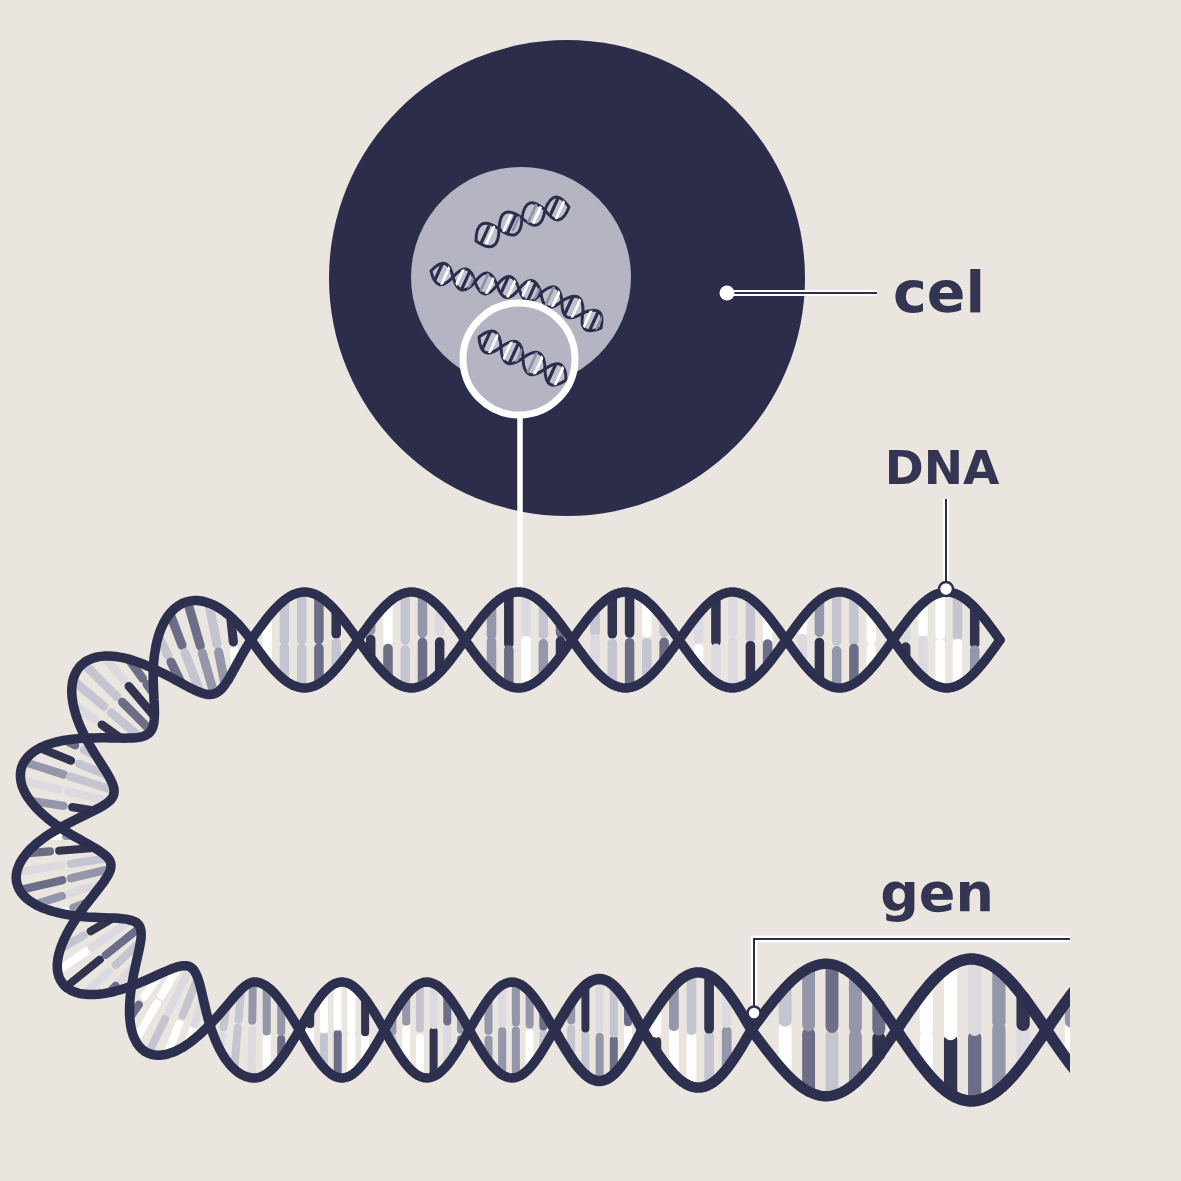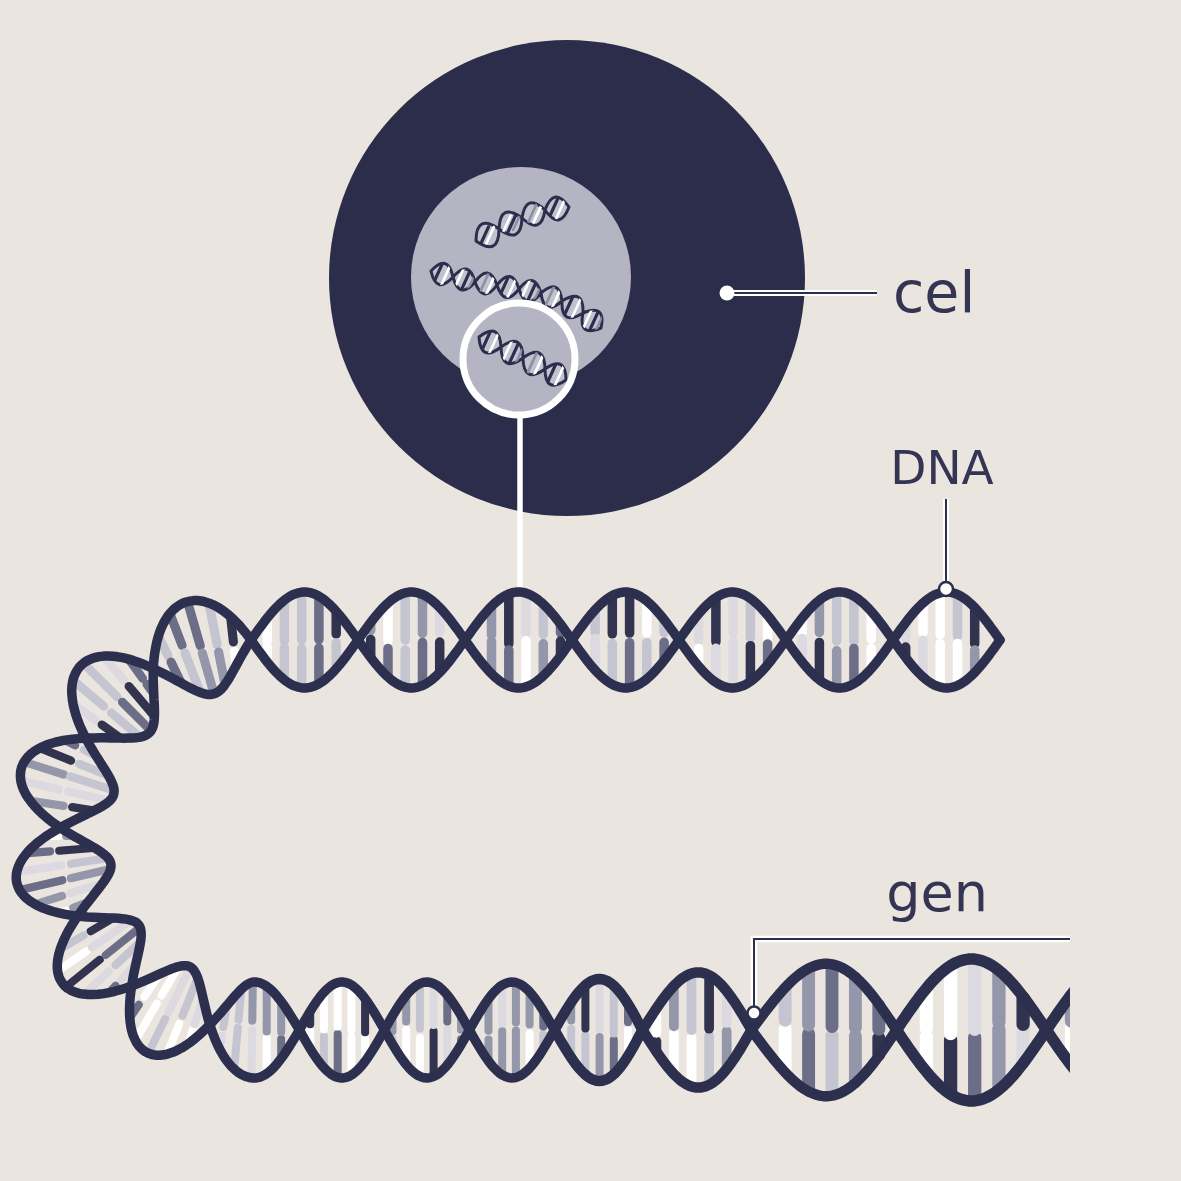--- a/index.html
+++ b/index.html
@@ -1,16 +1,16 @@
 <!DOCTYPE html>
 <html><head>
 <meta charset="utf-8">
 <style>
   html,body{margin:0;padding:0;background:#EBE5DF;}
-  .stage{position:relative;width:1070px;height:1181px;overflow:hidden;}
+  .stage{position:relative;width:1070px;height:1181px;overflow:hidden;font-weight:bold;}
   svg{display:block;}
   .label{font-family:"DejaVu Sans", sans-serif;}
 </style>
 </head>
 <body>
 
 <div class="stage">
 <svg id="scene" width="1181" height="1181" viewBox="0 0 1181 1181">
 
   <rect x="0" y="0" width="1181" height="1181" fill="#EBE5DF"></rect>

